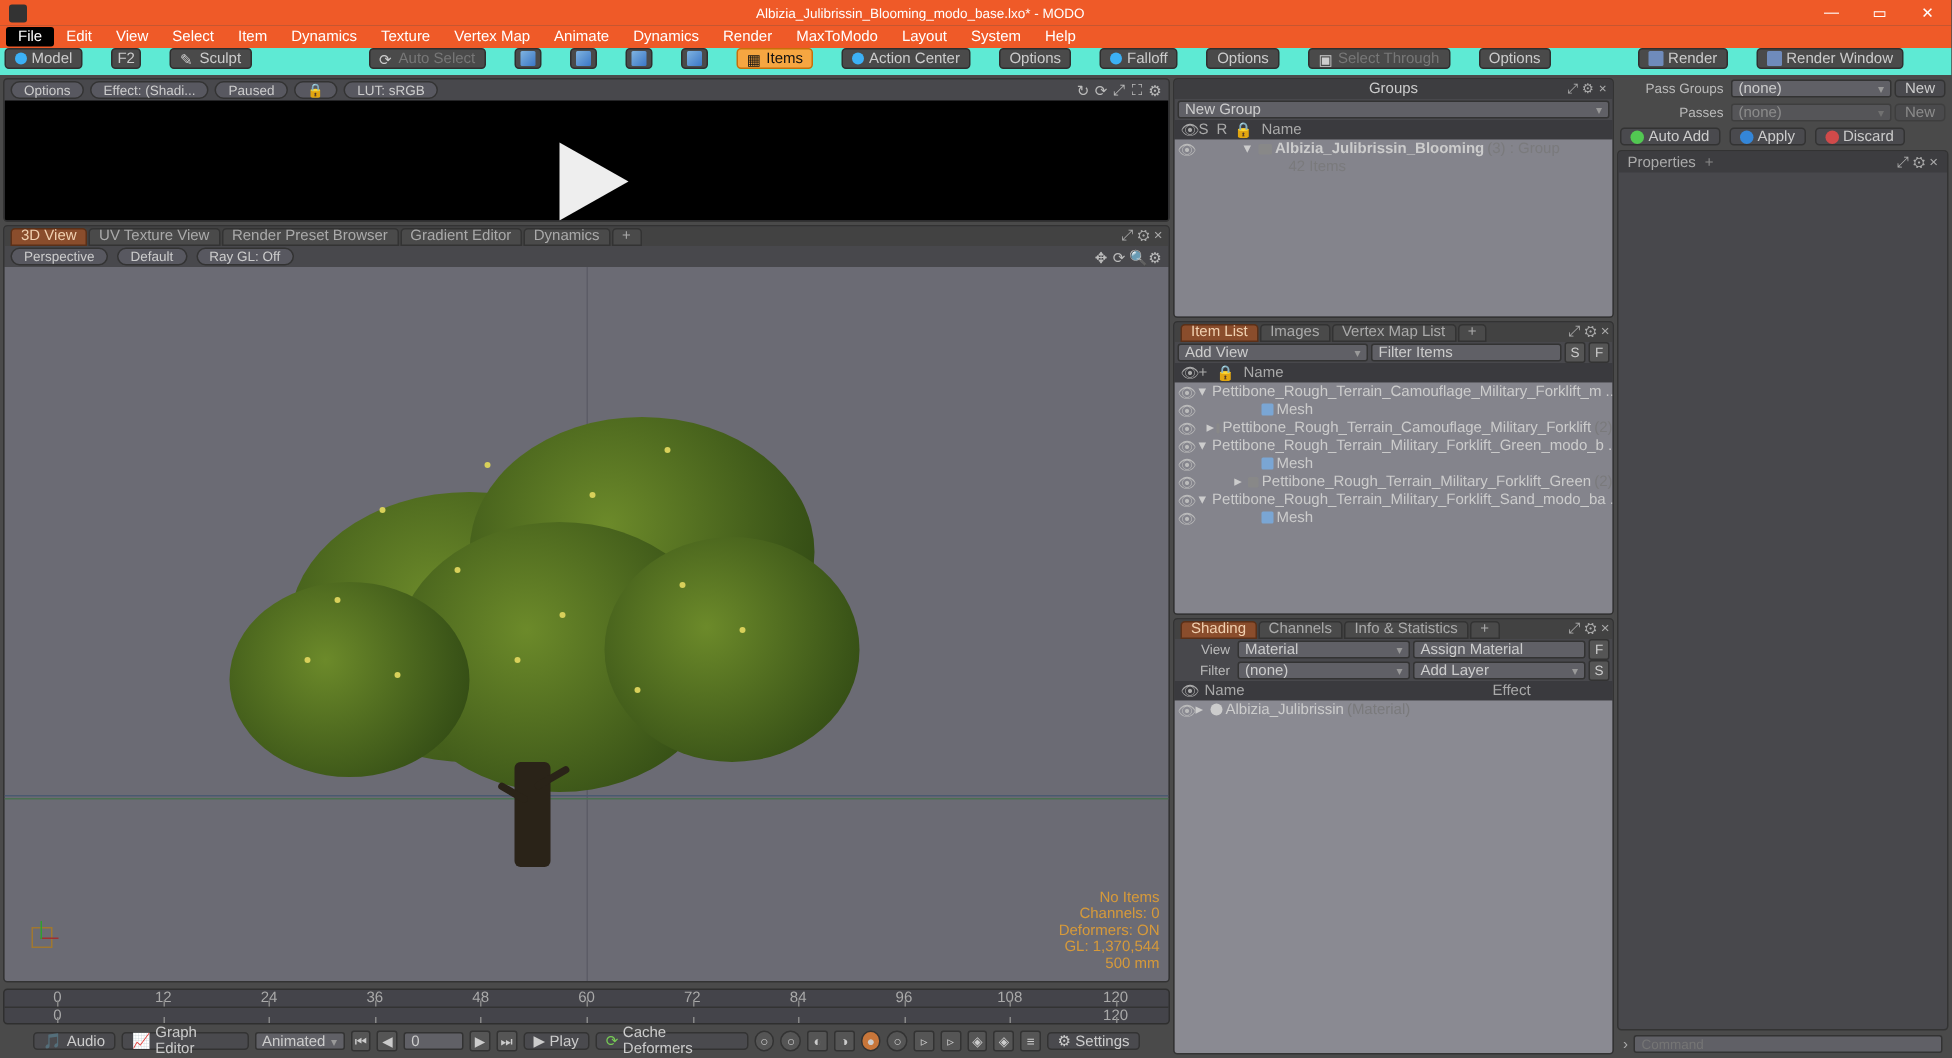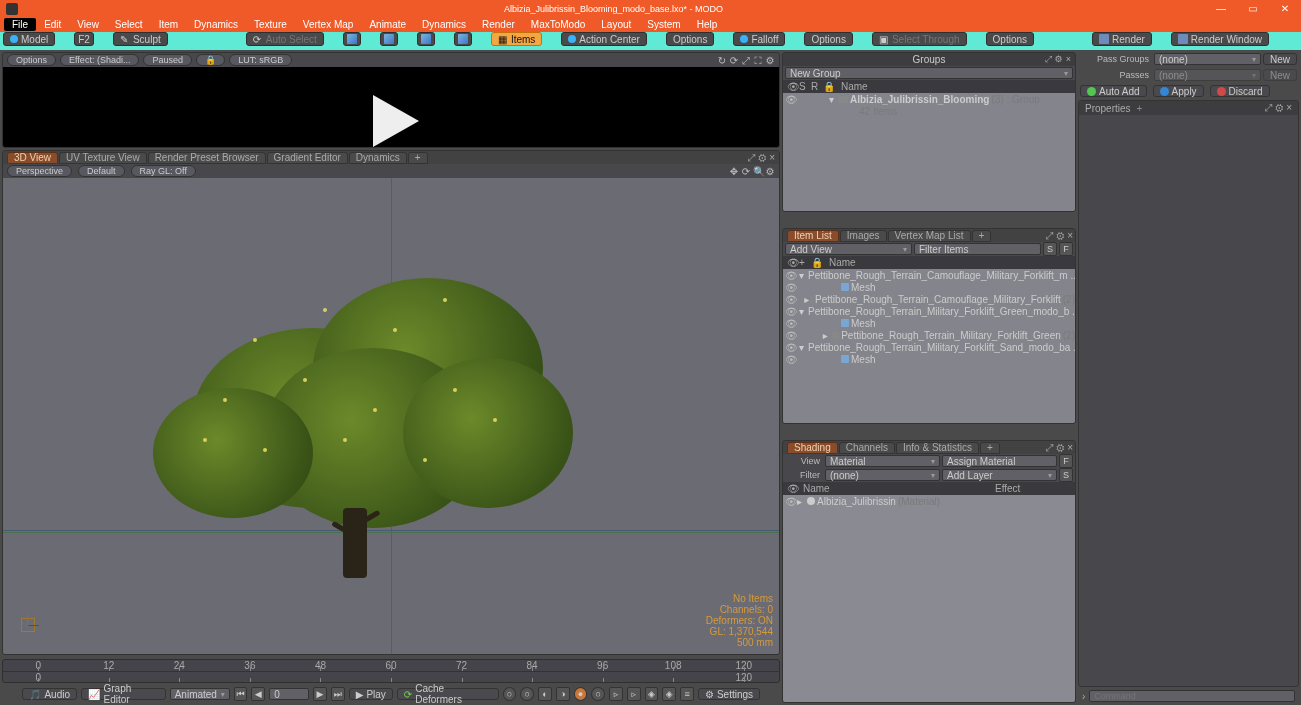--- a/index.html
+++ b/index.html
@@ -13,21 +13,21 @@
 .menubar span.highl { background: #000000; }
 .toolbar { height: 18px; background: #5eead4; display: flex; gap: 19px; padding: 0 3px; }
 .btn { background: #4a4a4a; border: 1px solid #2f2f2f; border-radius: 3px; height: 14px; display: inline-flex; align-items: center; padding: 0 6px; color: #ccc; font-size: 10px; gap: 3px; }
 .btn.orng { background: #f6a641; color: #111; border-color: #c6700b; }
 .btn.smal { padding: 0 3px; }
 .glyph { width: 10px; height: 10px; display: inline-block; }
 .dot-blue { width: 8px; height: 8px; border-radius: 50%; background: #3cb1f5; display: inline-block; }
 .cube { width: 10px; height: 10px; background: linear-gradient(135deg,#7fb3e0,#3b77c6); display: inline-block; border-radius: 1px; }
 .layout { display: flex; height: calc(705px - 50px); }
 .col-left { width: 782px; display: flex; flex-direction: column; gap: 2px; padding: 2px; }
-.col-mid { width: 294px; display: flex; flex-direction: column; gap: 16px; padding: 2px 0; }
+.col-mid { width: 294px; display: flex; flex-direction: column; gap: 2px; padding: 2px 0; }
 .col-right { flex: 1; display: flex; flex-direction: column; gap: 2px; padding: 2px; }
 .panel { background: #48484c; border: 1px solid #333; border-radius: 3px; display: flex; flex-direction: column; overflow: hidden; }
 .pnl-hdr { height: 13px; background: #3d3d40; display: flex; align-items: center; justify-content: center; color: #ccc; font-size: 10px; position: relative; }
 .pnl-hdr .hctrl { position: absolute; right: 2px; display: flex; gap: 1px; }
 .pnl-hdr .hctrl span { width: 9px; height: 9px; display: inline-block; color: #aaa; font-size: 9px; line-height: 9px; text-align: center; }
 .tabbar { height: 13px; display: flex; align-items: center; gap: 1px; padding-left: 4px; background: #424242; }
 .tabbar .tab { background: #4a4a4a; border: 1px solid #333; border-radius: 3px 3px 0 0; padding: 0 6px; color: #aaa; font-size: 10px; height: 12px; display: inline-flex; align-items: center; }
 .tabbar .tab.active { background: #8a4d2c; color: #f0d0b0; border-color: #5a3018; }
 .subbar { height: 14px; display: flex; align-items: center; gap: 4px; padding: 0 4px; }
 .pill { background: #585860; border: 1px solid #333; border-radius: 8px; height: 12px; padding: 0 8px; color: #ccc; font-size: 9px; display: inline-flex; align-items: center; gap: 4px; }

